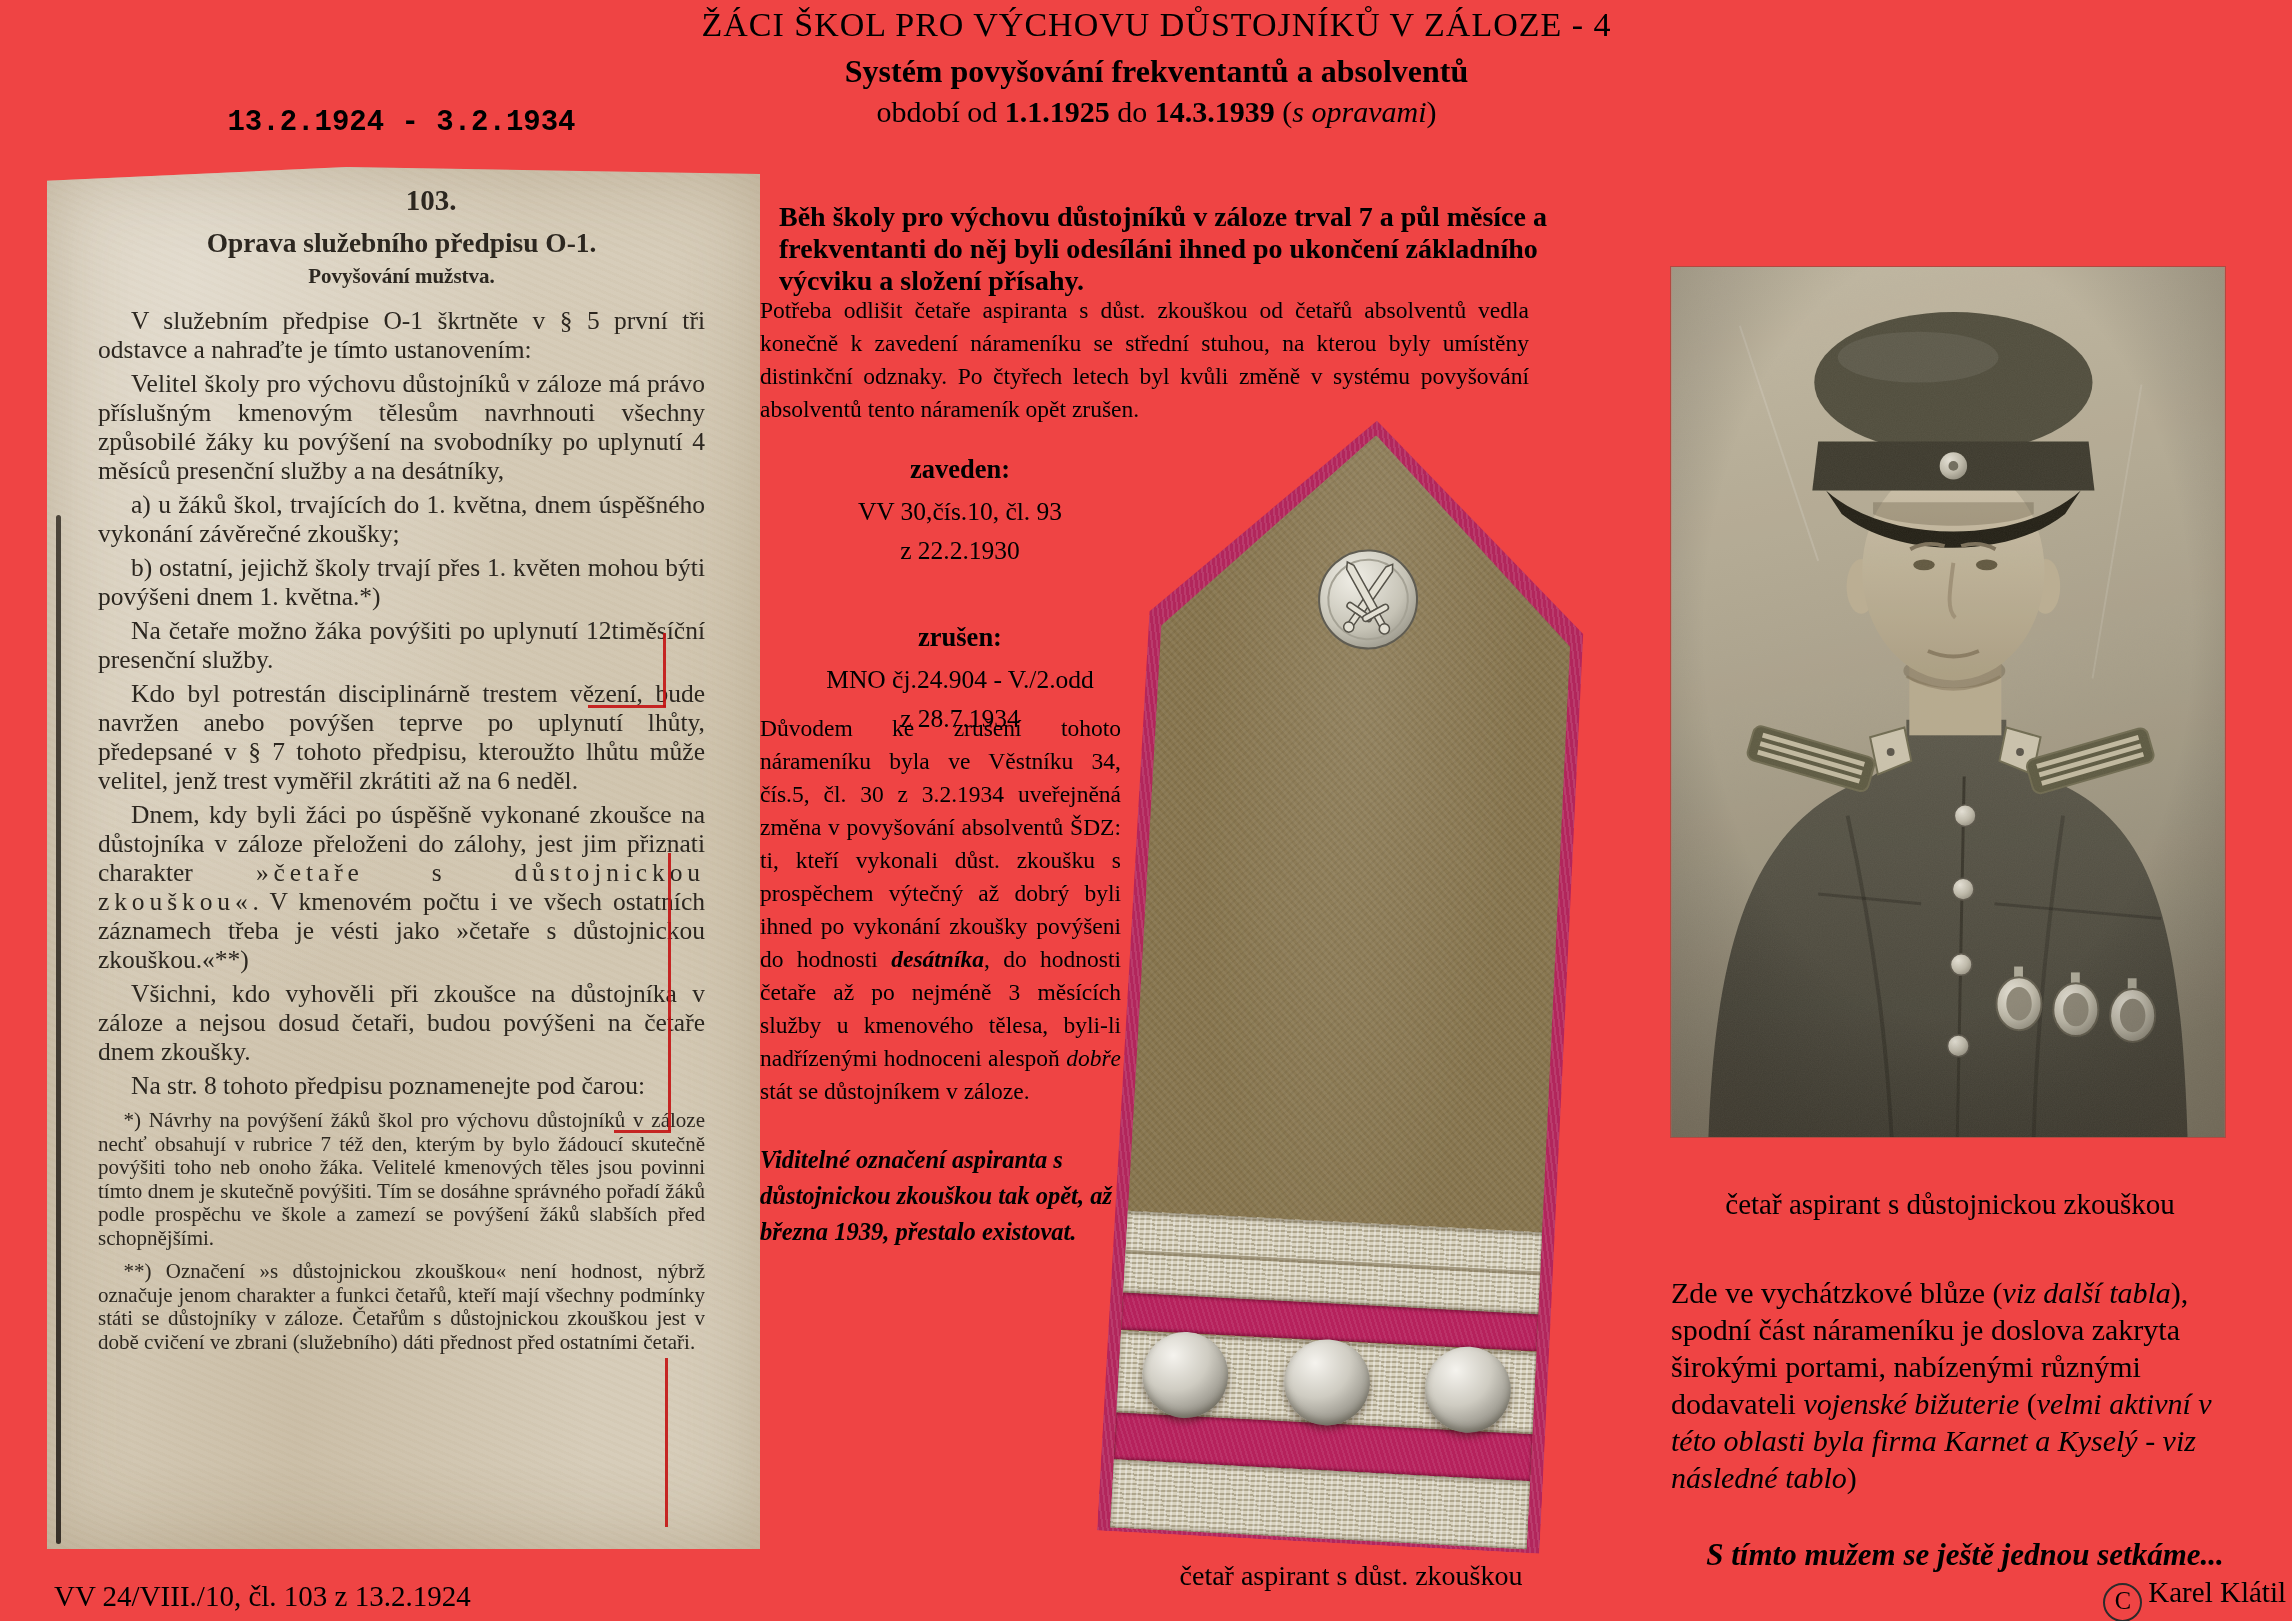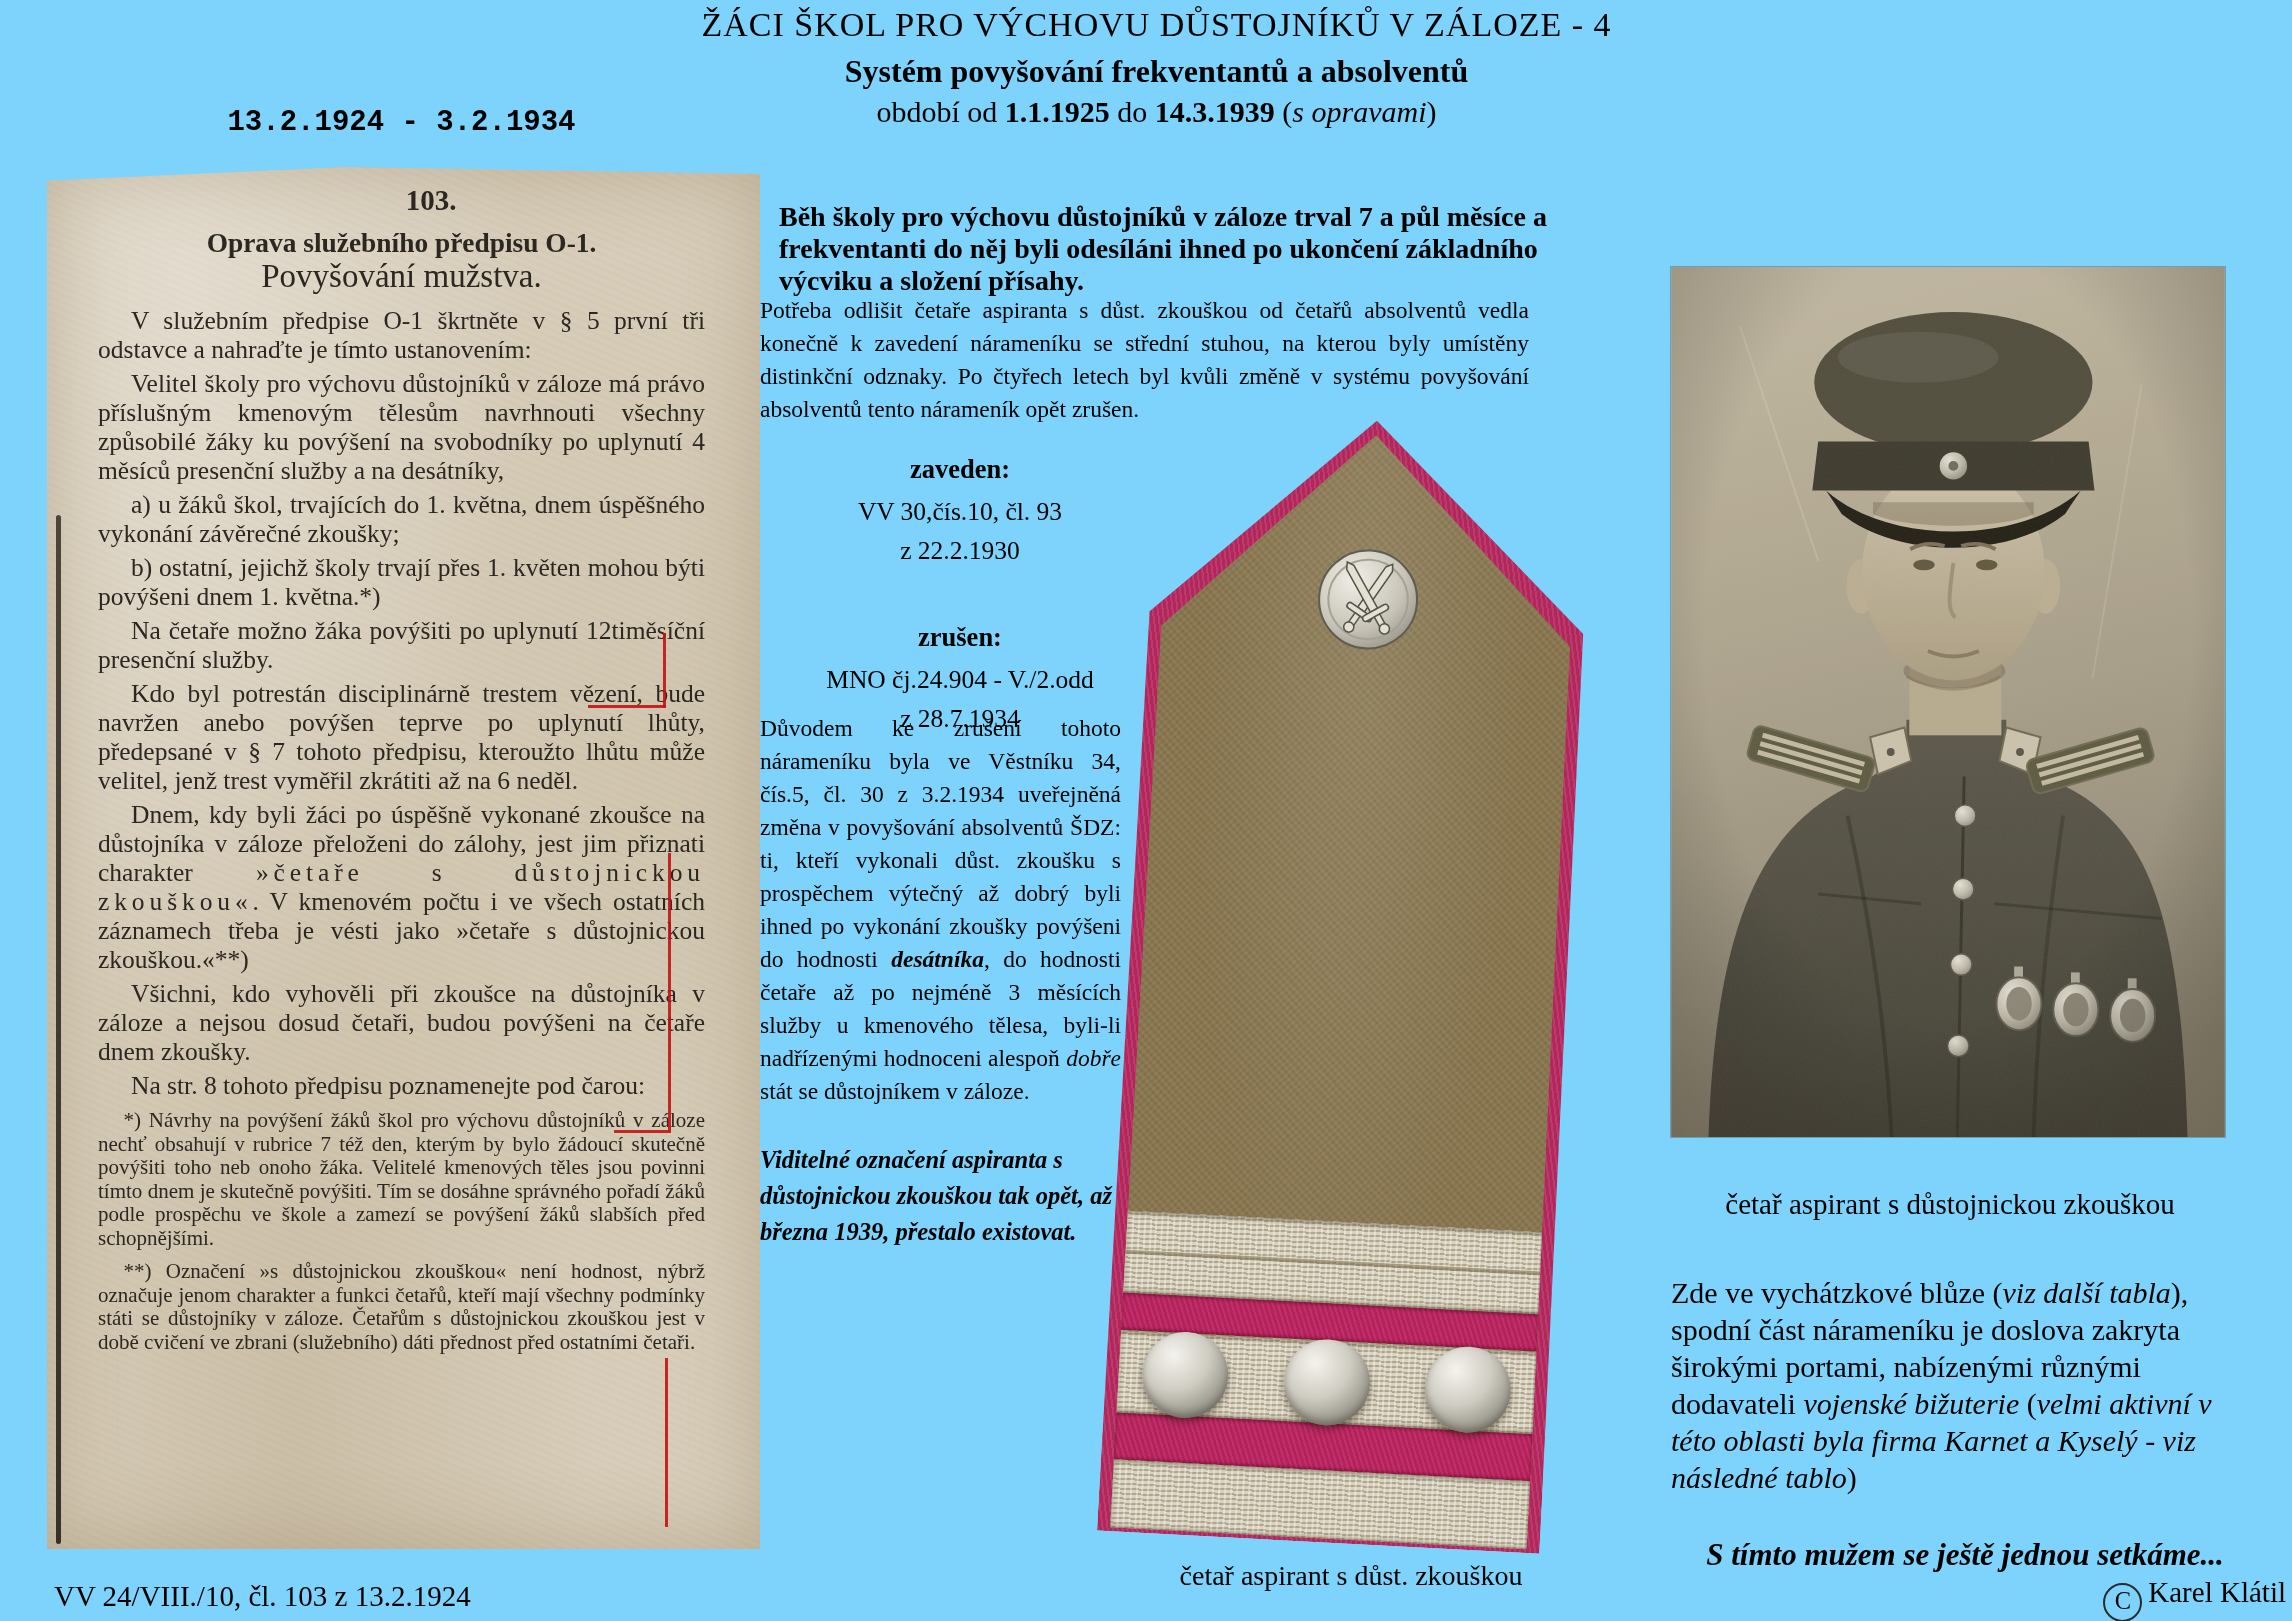--- a/index.html
+++ b/index.html
@@ -1,16 +1,16 @@
 <!DOCTYPE html>
 <html><head>
 <meta charset="utf-8">
 <style>
   html,body{margin:0;padding:0;background:#ffffff;}
-  .page{position:relative;width:2293px;height:1621px;background:#7dd3fc;overflow:hidden;
+  .page{position:relative;width:2293px;height:1621px;background:#ef4444;overflow:hidden;
         font-family:"Liberation Serif","DejaVu Serif",serif;color:#000;}
 
   
   .hdr{position:absolute;left:549px;top:5.9px;width:1215px;text-align:center;}
   .hdr-title{font-size:34px;letter-spacing:1px;white-space:nowrap;}
   .hdr-sub{font-size:32px;font-weight:bold;margin-top:8.8px;}
   .hdr-period{font-size:30px;margin-top:5px;}
   .b{font-weight:bold;} .it{font-style:italic;} .bi{font-weight:bold;font-style:italic;}
 
   .date-range{position:absolute;left:225px;top:106px;width:353px;text-align:center;
@@ -25,21 +25,21 @@
           radial-gradient(ellipse at 85% 45%,rgba(170,150,110,.14),transparent 50%),
           radial-gradient(ellipse at 35% 92%,rgba(150,125,85,.18),transparent 45%),
           repeating-linear-gradient(23deg,rgba(160,140,100,.05) 0 2.9px,transparent 2.9px 6.9px);
         box-shadow:inset 0 0 78px rgba(120,95,55,.30),2.9px 3.9px 9.8px rgba(0,0,0,.25);
         clip-path:polygon(0px 13.7px,42% 0px,100% 6.9px,100% 100%,0% 100%);
         color:#2c2720;}
   .scan-edge{position:absolute;left:8.8px;top:348px;width:4.9px;height:1029px;border-radius:2.9px;
              background:linear-gradient(#2a241c,#140f0b);opacity:.8;}
   .doc-number{text-align:center;font-weight:bold;font-size:29px;line-height:35px;margin-left:59px;}
   .doc-h1{text-align:center;font-weight:bold;font-size:27.4px;line-height:33px;margin-top:9.8px;}
-  .doc-h2{text-align:center;font-weight:normal;font-size:33px;line-height:33px;}
+  .doc-h2{text-align:center;font-weight:bold;font-size:21px;line-height:33px;}
   .doc-p{font-size:25.5px;line-height:29px;text-align:justify;text-indent:33px;margin:4.9px 0 0 0;}
   .doc-p:first-of-type{margin-top:13px;}
   .doc-fn{font-size:21px;line-height:23.5px;text-align:justify;text-indent:25.5px;margin:9.8px 0 0 0;}
   .spaced{letter-spacing:4.9px;}
   .rm{position:absolute;opacity:.9;}
   .rm-v{width:0;border-left:3.9px solid #c31313;}
   .rm-h{height:0;border-top:3.9px solid #c31313;}
   .scan-caption{position:absolute;left:54px;top:1560px;width:627px;text-align:left;font-size:29px;margin-top:20px;}
 
   

